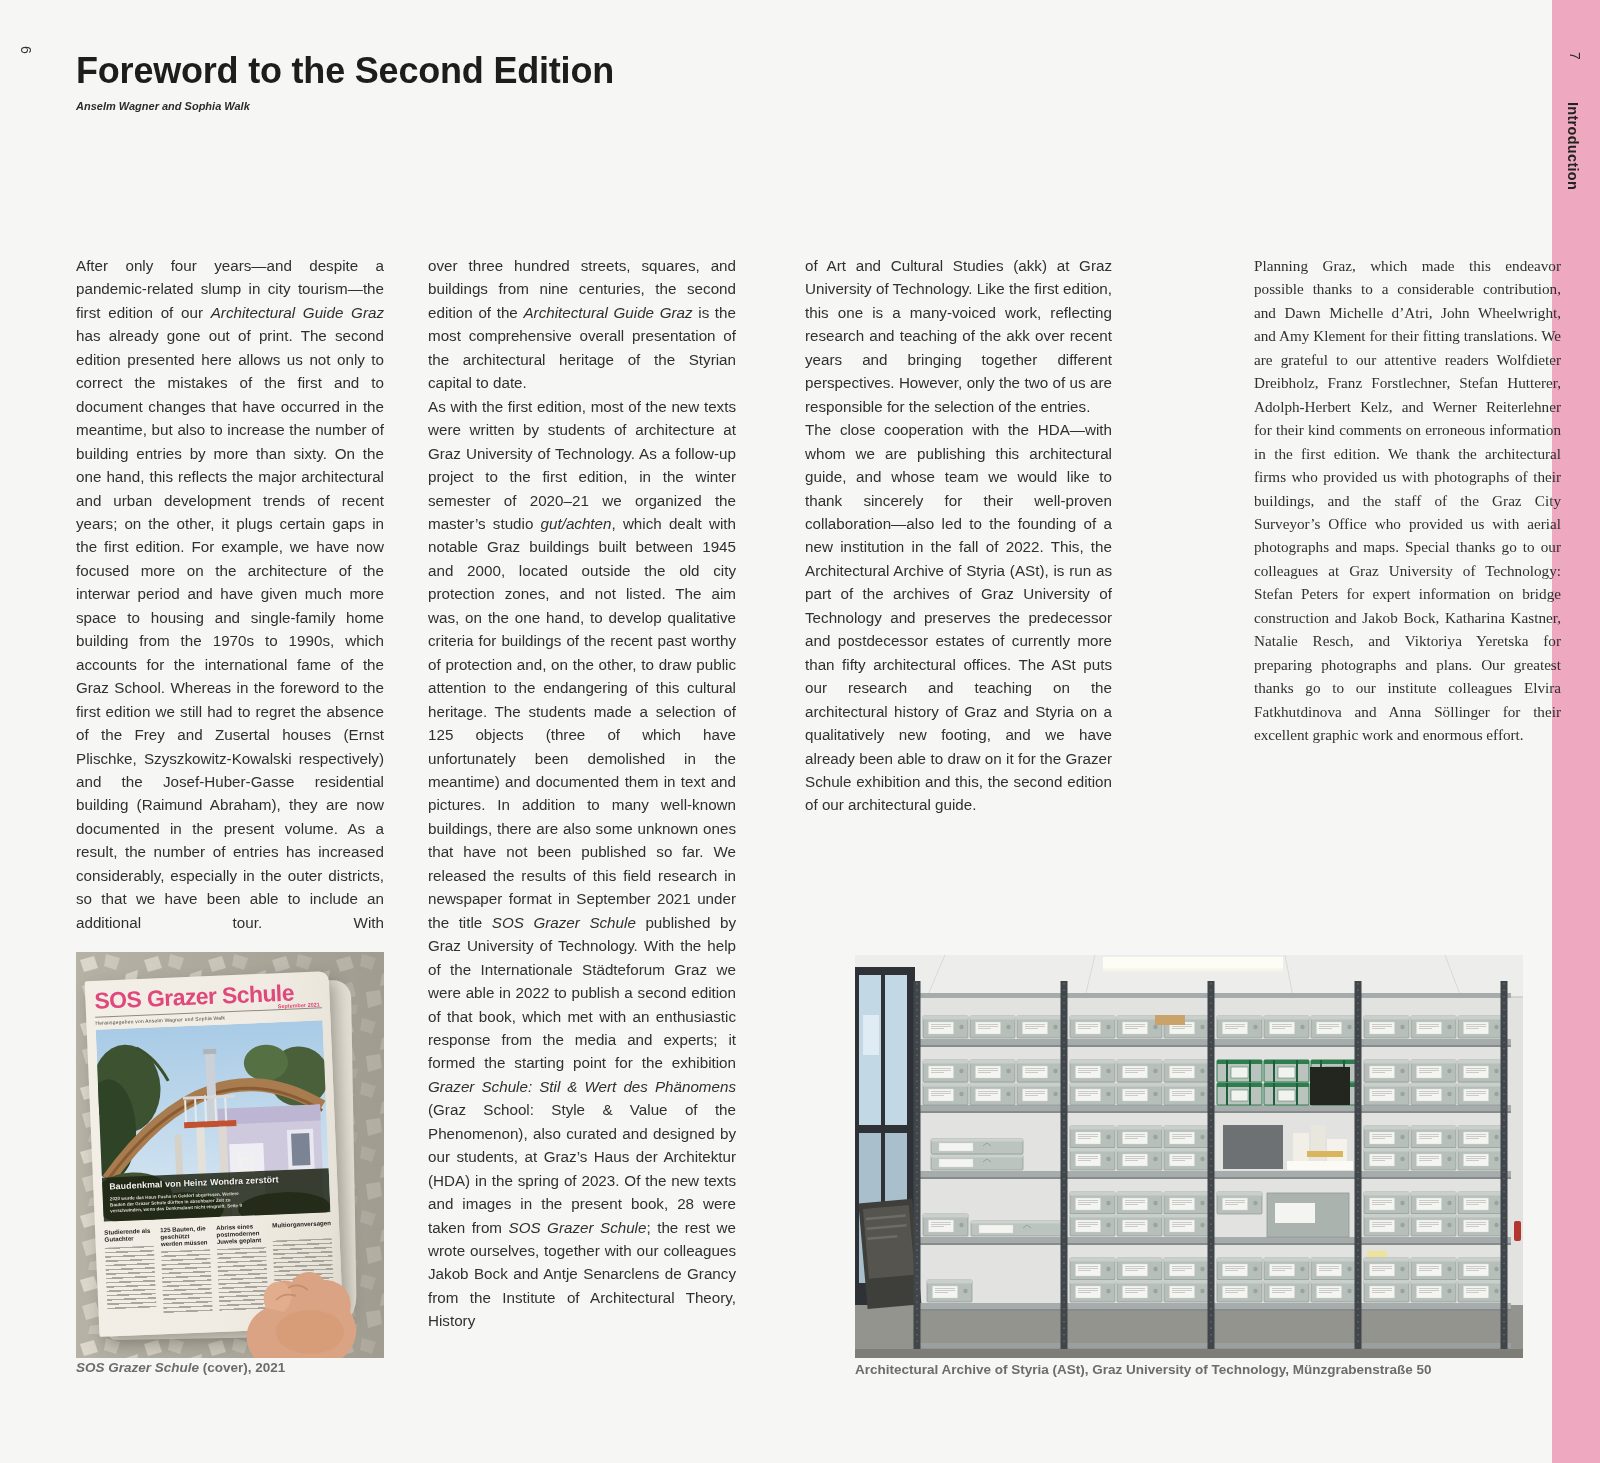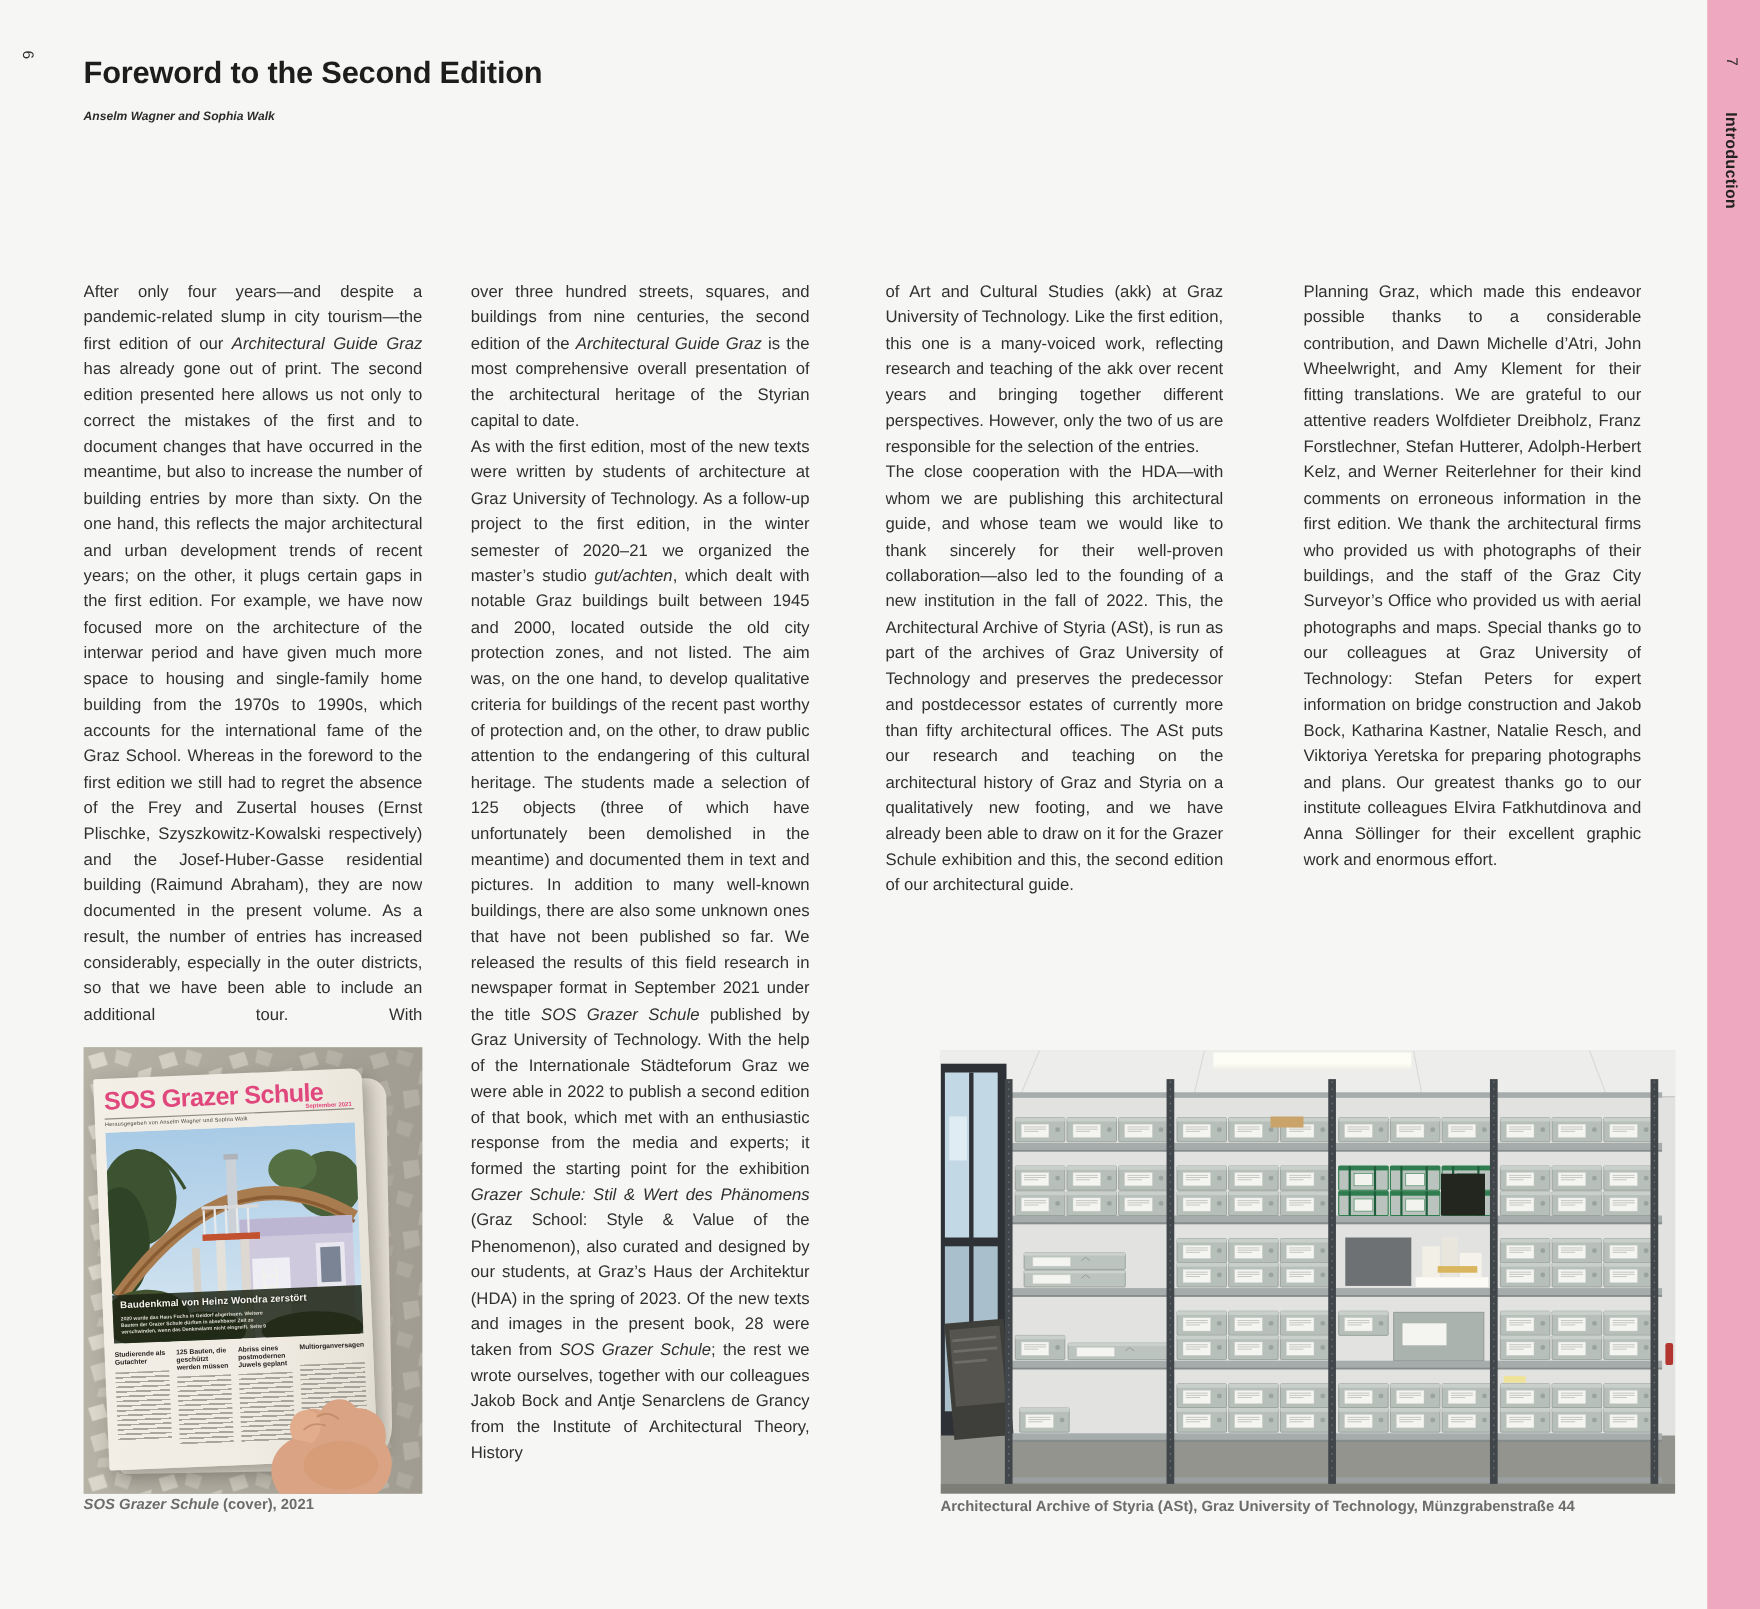--- a/index.html
+++ b/index.html
@@ -21,40 +21,40 @@
     position:absolute;top:52px;left:15px;writing-mode:vertical-rl;
     font-size:14px;color:#2b2b29;
   }
   .sidebar .label{
     position:absolute;top:102px;left:13px;writing-mode:vertical-rl;
     font-size:14.5px;font-weight:700;color:#222220;letter-spacing:.3px;
   }
   
   .title{
     position:absolute;left:76px;top:50px;margin:0;
-    font-size:28px;font-weight:700;color:#1d1d1b;letter-spacing:-.2px;
+    font-size:36px;font-weight:700;color:#1d1d1b;letter-spacing:-.2px;
   }
   .authors{
     position:absolute;left:76px;top:100px;
     font-size:11px;font-style:italic;color:#2c2c2a;font-weight:bold;
   }
   
   .col{
     position:absolute;top:222px;
     font-size:15.2px;line-height:23.45px;color:#30302e;
     overflow:hidden;
     margin-top:32px;
   }
   .para{text-align:justify;hyphens:auto;-webkit-hyphens:auto;}
   .para.cont{text-align-last:justify;}
   .col i{font-style:italic;}
   #col0{left:76px;width:308px;height:732px;}
   #col1{left:428px;width:308px;height:1136px;}
   #col2{left:805px;width:307px;height:732px;}
-  #col3{left:1185px;width:307px;height:732px;}
+  #col3{left:1254px;width:307px;height:732px;font-family:Liberation Serif, serif;}
   
   .caption{
     position:absolute;font-size:13.5px;font-weight:700;color:#6c6c6a;
   }
   .caption i{font-style:italic;}
   #cap1{left:76px;top:1360px;width:320px;}
   #cap2{left:855px;top:1362px;width:660px;}
   
   .fig1{
     position:absolute;left:76px;top:952px;width:308px;height:406px;margin:0;
@@ -372,13 +372,13 @@
       <rect x="645.5" y="26" width="7" height="368"></rect>
     </g>
     <g stroke="#6b7076" stroke-width="1.2" stroke-dasharray="1.5 5">
       <path d="M62,28 v364 M209,28 v364 M356,28 v364 M503,28 v364 M649,28 v364"></path>
     </g>
 
     <rect x="659" y="266" width="7" height="20" rx="2" fill="#b23530"></rect>
   </svg>
 </figure>
 
-<div class="caption" id="cap2">Architectural Archive of Styria (ASt), Graz University of Technology, Münzgrabenstraße 44</div>
+<div class="caption" id="cap2">Architectural Archive of Styria (ASt), Graz University of Technology, Münzgrabenstraße 50</div>
 
 </body></html>

